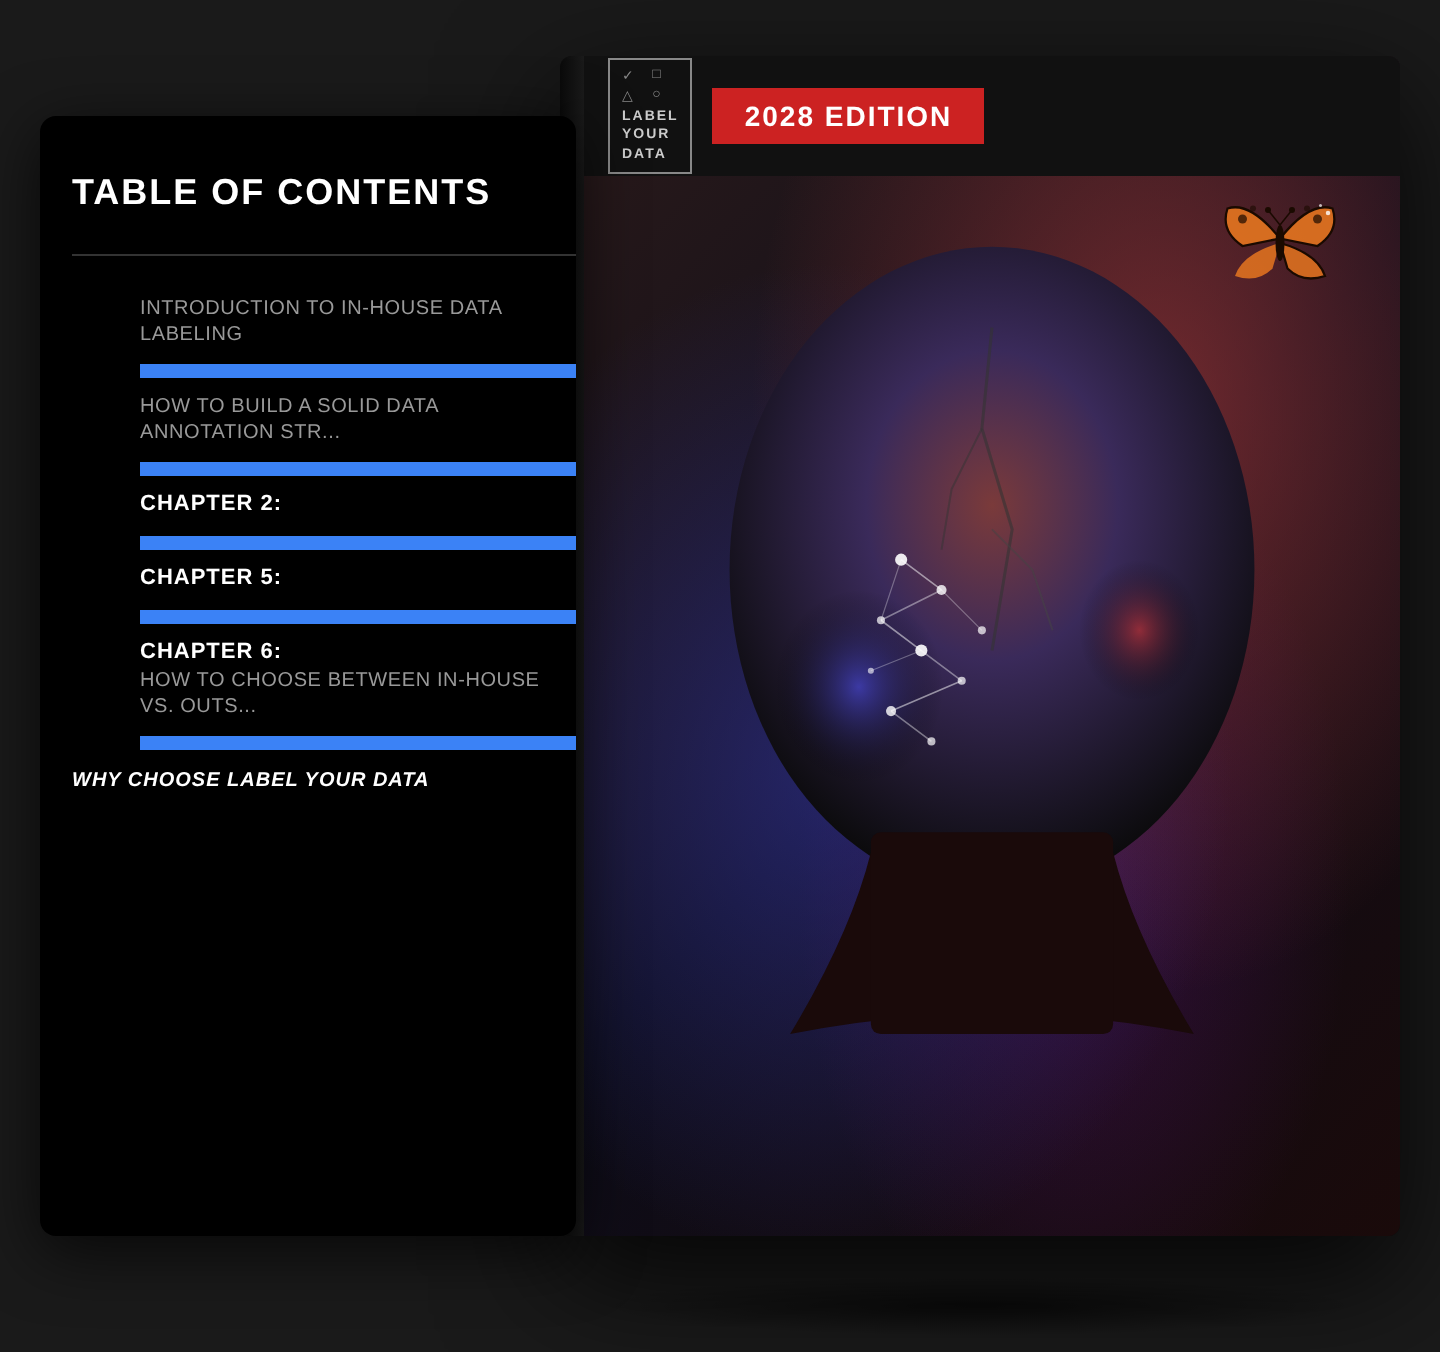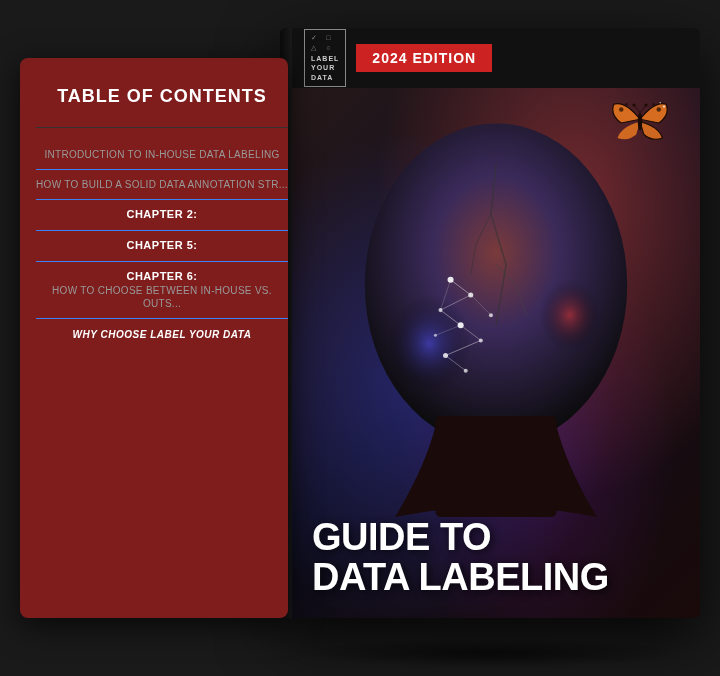--- a/index.html
+++ b/index.html
@@ -21,46 +21,46 @@
       height: 620px;
     }
 
     
     .toc-panel {
       position: absolute;
       left: 0;
       top: 30px;
       width: 268px;
       height: 560px;
-      background: #7f1d1d;
+      background: #000000;
       border-radius: 8px;
       z-index: 2;
       padding: 28px 0 16px 16px;
       box-shadow: 0 8px 32px rgba(0,0,0,0.7);
-      text-align: center;
     }
 
     .toc-title {
       color: #ffffff;
       font-size: 18px;
       font-weight: 900;
       letter-spacing: 1px;
       margin-bottom: 20px;
       text-transform: uppercase;
     }
 
     .toc-divider {
       height: 1px;
       background: #333;
       margin-bottom: 12px;
     }
 
     .toc-item {
       padding: 8px 0;
-      border-bottom: 1px solid #3b82f6;
+      border-bottom: 7px solid #3b82f6;
+      margin-left: 34px;
     }
 
     .toc-item:last-child {
       border-bottom: none;
     }
 
     .toc-chapter {
       color: #ffffff;
       font-size: 11px;
       font-weight: 800;
@@ -277,21 +277,21 @@
           <span>□</span>
           <span>△</span>
           <span>○</span>
         </div>
         <div class="logo-text">
           <span>LABEL</span><br>
           <span>YOUR</span><br>
           <span>DATA</span>
         </div>
       </div>
-      <div class="edition-badge">2024 EDITION</div>
+      <div class="edition-badge">2028 EDITION</div>
     </div>
 
     <div class="book-image">
     </div>
 
     <div class="face-overlay">
       <svg class="face-svg" viewBox="0 0 400 530" xmlns="http://www.w3.org/2000/svg">
 
         <defs>
           <radialGradient id="faceGrad" cx="50%" cy="40%" r="60%">
@@ -368,20 +368,16 @@
 
         <ellipse cx="40" cy="38" rx="3" ry="12" fill="#1a0a00"></ellipse>
 
         <line x1="40" y1="26" x2="32" y2="16" stroke="#1a0a00" stroke-width="1"></line>
         <circle cx="32" cy="16" r="2" fill="#1a0a00"></circle>
         <line x1="40" y1="26" x2="48" y2="16" stroke="#1a0a00" stroke-width="1"></line>
         <circle cx="48" cy="16" r="2" fill="#1a0a00"></circle>
       </svg>
     </div>
 
-    <div class="book-title">
-      <div class="book-title-text">GUIDE TO</div>
-      <div class="book-title-text">DATA LABELING</div>
-    </div>
   </div>
 
   <div class="book-shadow"></div>
 </div>
 
 </body></html>

